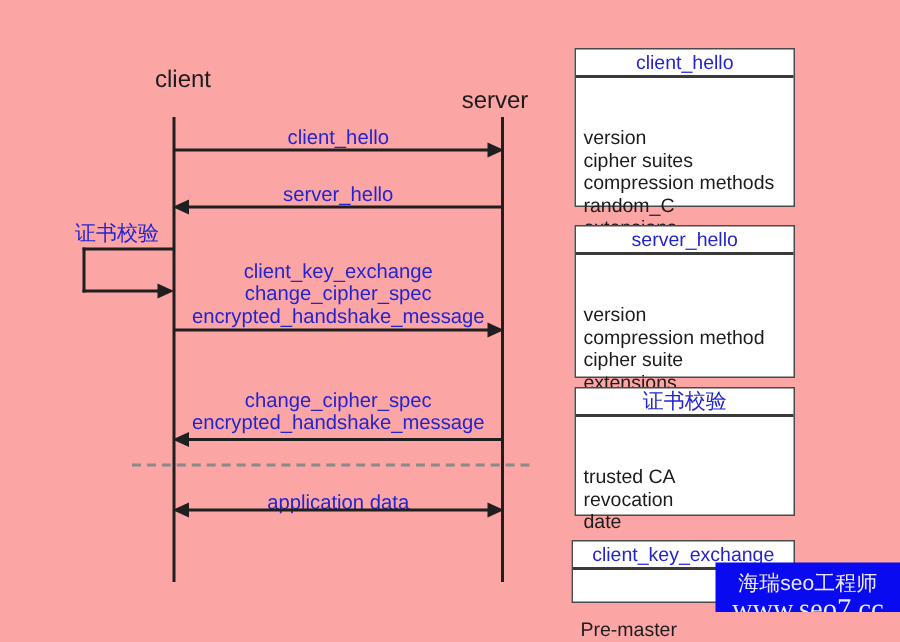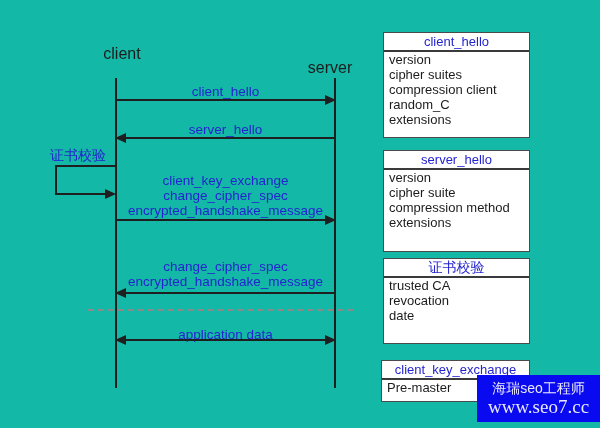--- a/index.html
+++ b/index.html
@@ -1,18 +1,18 @@
 <!DOCTYPE html>
 <html><head>
 <meta charset="utf-8">
 <style>
   html,body { margin:0; padding:0; background:#ffffff; }
   .canvas {
     position:relative; width:600px; height:428px;
-    background:#14b8a6; overflow:hidden;
+    background:#fca5a5; overflow:hidden;
     font-family:"Liberation Sans","DejaVu Sans",sans-serif;
   }
   .abs { position:absolute; }
   .actor {
     position:absolute; width:64px; text-align:center;
     font-size:16px; color:#1c1c1c;
   }
   .lifeline {
     position:absolute; top:78px; width:2px; height:310px; background:#1f1f1f;
   }
@@ -44,26 +44,26 @@
     border-top:2px dashed #8a8a8a;
   }
   .box {
     position:absolute; left:383px; width:147px; box-sizing:border-box;
     border:1.5px solid #4a4a4a; background:#ffffff;
   }
   .box-header {
     text-align:center; font-size:13px; line-height:15px; padding:1px 0;
     color:#2424cf; border-bottom:2px solid #3a3a3a; white-space:nowrap;
   }
-  .box-body { padding:0 0 0 5px; }
+  .box-body { padding:0 0 0 5px;margin-top:32px; }
   .box-item {
     font-size:13px; line-height:15px; color:#1c1c1c; white-space:nowrap;
   }
   .watermark {
-    position:absolute; left:477px; top:375px; width:123px; height:47px;
+    position:absolute; left:477px; top:375px; width:123px; height:33px;
     background:#0a0af0; color:#e8e8ff; text-align:center; overflow:hidden;
   }
   .wm-line1 { font-size:14px; line-height:16px; margin-top:5px; white-space:nowrap; }
   .wm-line2 { font-size:19px; line-height:21px; white-space:nowrap;font-family:Liberation Serif, serif; }
 </style>
 </head>
 <body>
 
 <div class="canvas">
 
@@ -113,32 +113,32 @@
     <div class="aline" style="left:9px; right:9px;"></div>
     <div class="head-l"></div>
     <div class="head-r"></div>
   </div>
 
   <div class="box" style="top:32px; height:106px;">
     <div class="box-header">client_hello</div>
     <div class="box-body">
       <div class="box-item">version</div>
       <div class="box-item">cipher suites</div>
-      <div class="box-item">compression client</div>
+      <div class="box-item">compression methods</div>
       <div class="box-item">random_C</div>
       <div class="box-item">extensions</div>
     </div>
   </div>
 
   <div class="box" style="top:150px; height:102px;">
     <div class="box-header">server_hello</div>
     <div class="box-body">
       <div class="box-item">version</div>
+      <div class="box-item">compression method</div>
       <div class="box-item">cipher suite</div>
-      <div class="box-item">compression method</div>
       <div class="box-item">extensions</div>
     </div>
   </div>
 
   <div class="box" style="top:258px; height:86px;">
     <div class="box-header" style="font-size:14px;">证书校验</div>
     <div class="box-body">
       <div class="box-item">trusted CA</div>
       <div class="box-item">revocation</div>
       <div class="box-item">date</div>

